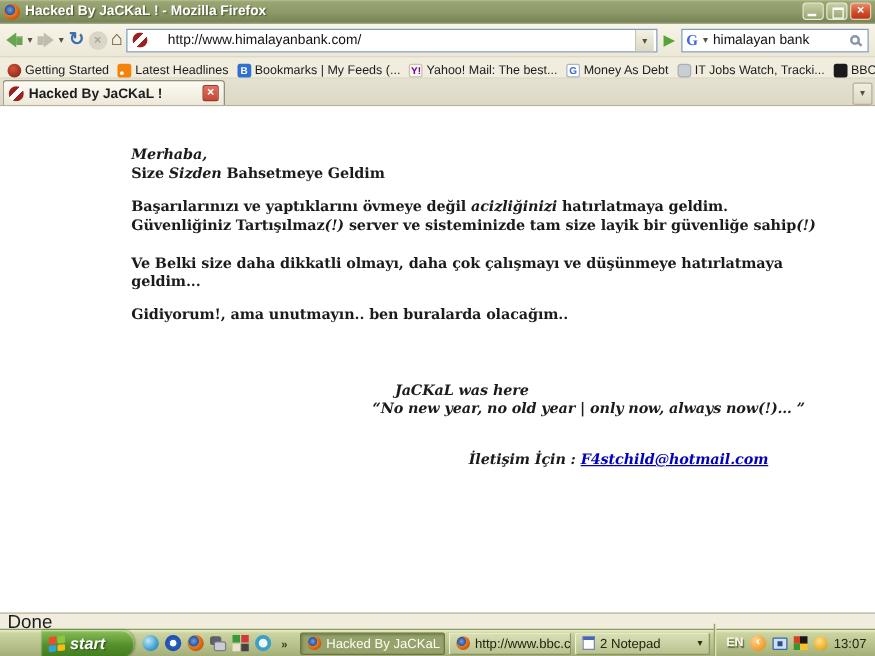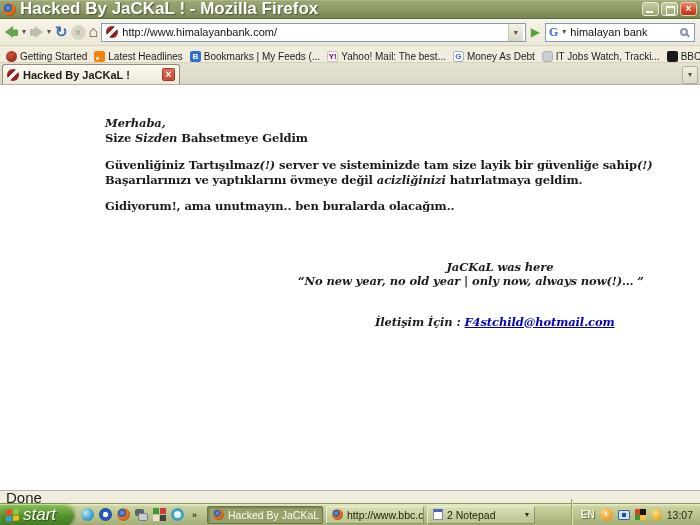--- a/index.html
+++ b/index.html
@@ -6,21 +6,21 @@
   html,body { width:700px; height:525px; overflow:hidden; background:#000; }
   body { font-family:"Liberation Sans", sans-serif; }
   .window { width:700px; height:525px; display:flex; flex-direction:column; background:#f0edde; }
 
   
   .titlebar { height:19px; flex:0 0 19px; display:flex; align-items:center; gap:4px; padding:0 3px;
     background:linear-gradient(#b7c18f 0%, #99a673 8%, #8d9a68 55%, #768352 100%);
     border-bottom:1px solid #5f6b40; }
   .ff-icon { width:13px; height:13px; border-radius:50%; flex:0 0 13px;
     background:radial-gradient(circle at 38% 38%, #6f9fe8 0%, #2b56a0 34%, #e87d1e 40%, #c44d06 78%, #8f3502 100%); }
-  .title-text { color:#fff; font-size:17px; font-weight:bold; text-shadow:1px 1px 1px #4c5733;
+  .title-text { color:#fff; font-size:11px; font-weight:bold; text-shadow:1px 1px 1px #4c5733;
     white-space:nowrap; overflow:hidden; flex:1; }
   .winbtns { display:flex; gap:2px; }
   .wbtn { width:17px; height:14px; border-radius:3px; border:1px solid #e7ecd6; position:relative;
     background:linear-gradient(#c6cfa2, #9aa574); }
   .wbtn.min::after { content:""; position:absolute; left:3px; bottom:2px; width:7px; height:2px; background:#fff; }
   .wbtn.max::after { content:""; position:absolute; left:4px; top:3px; width:7px; height:6px;
     border:1px solid #fff; border-top-width:2px; }
   .wbtn.close { background:linear-gradient(#e8896a, #cf4a28 60%, #b03a1c); border-color:#f2c4b0;
     color:#fff; font-size:10px; font-weight:bold; text-align:center; line-height:12px; }
 
@@ -37,21 +37,21 @@
   .arr .head-l { width:0; height:0; border:6px solid transparent; border-right:8px solid #69a453; border-left:0; }
   .arr .tail-l { width:5px; height:7px; background:#69a453; border-top:1px solid #9cc78b; }
   .arr .head-r { width:0; height:0; border:6px solid transparent; border-left:8px solid #c0bcae; border-right:0; }
   .arr .tail-r { width:5px; height:7px; background:#c0bcae; }
   .caret { font-size:8px; color:#55523f; line-height:10px; padding:0 1px; }
   .reload-glyph { font-size:15px; font-weight:bold; color:#3f6fae; line-height:16px; }
   .stop-circle { width:15px; height:15px; border-radius:50%; background:#d9d5c7; color:#aba795;
     font-size:10px; font-weight:bold; text-align:center; line-height:15px; }
   .home-glyph { font-size:16px; color:#6f4f33; line-height:16px; }
   .urlbar { flex:1; height:19px; background:#fff; border:1px solid #7f9db9; display:flex;
-    align-items:center; gap:4px; padding:0 2px 0 4px; }
+    align-items:center; gap:16px; padding:0 2px 0 4px; }
   .noentry { width:12px; height:12px; border-radius:50%; flex:0 0 12px;
     background:linear-gradient(135deg, #9c2020 38%, #fff 40%, #fff 60%, #9c2020 62%), #9c2020; }
   .url-text { flex:1; font-size:11px; color:#111; white-space:nowrap; overflow:hidden; }
   .url-caret { width:15px; height:17px; background:linear-gradient(#f4f1e4,#ddd8c4); border-left:1px solid #c9c4ae;
     text-align:center; font-size:8px; color:#55523f; line-height:17px; }
   .go-btn { font-size:12px; color:#57a339; padding:0 2px; }
   .searchbox { flex:0 0 150px; height:19px; background:#fff; border:1px solid #7f9db9; display:flex;
     align-items:center; gap:3px; padding:0 3px; }
   .g-logo { font-family:"Liberation Serif", serif; font-weight:bold; font-size:12px; color:#3a67d4; }
   .search-text { flex:1; font-size:11px; color:#111; white-space:nowrap; overflow:hidden; }
@@ -88,36 +88,36 @@
 
   
   .content { flex:1; background:#fff; overflow:hidden; padding:31px 16px 0 105px;
     font-family:"DejaVu Serif", serif; font-weight:bold; font-size:11.5px; color:#1b1b1b;
     line-height:14.5px; letter-spacing:-0.1px; }
   .it { font-style:italic; }
   .p2 { margin-top:13px; }
   .p3 { margin-top:16px; }
   .p4 { margin-top:12px; }
   .sig { margin:46px 0 0 193px; font-style:italic; }
-  .sig-line1 { padding-left:18px;text-align:center; }
+  .sig-line1 { padding-left:18px; }
   .contact { margin:26px 0 0 270px; font-style:italic; }
   .email-link { color:#0000bb; text-decoration:underline; }
 
   
   .statusbar { height:13px; flex:0 0 13px; background:#f0edde; border-top:1px solid #b9b5a2;
     font-size:15px; color:#1c1c1c; padding:0 6px; display:flex; align-items:center; }
 
   
   .taskbar { height:22px; flex:0 0 22px; display:flex; align-items:center;
     background:linear-gradient(#e9efc9 0%, #ccd4a2 12%, #b7c18c 60%, #a3ad77 100%);
     border-top:1px solid #8e9a64; }
   .start-btn { height:22px; flex:0 0 74px; display:flex; align-items:center; gap:4px; padding:0 12px 0 6px;
     background:linear-gradient(#8cc05c, #55902c 55%, #417b20); border-radius:0 10px 10px 0;
     box-shadow:inset 0 1px 1px #c2e89c, 1px 0 2px rgba(0,0,0,.35);
-    color:#fff; font-size:17px; font-weight:normal; font-style:italic; text-shadow:1px 1px 1px #2c5212; }
+    color:#fff; font-size:13px; font-weight:bold; font-style:italic; text-shadow:1px 1px 1px #2c5212;margin-left:33px; }
   .winflag { width:13px; height:12px; display:grid; grid-template:1fr 1fr / 1fr 1fr; gap:1px;
     transform:skewY(-6deg); }
   .winflag span { border-radius:1px; }
   .wf1 { background:#e8502c; } .wf2 { background:#8cc63f; } .wf3 { background:#30a4e0; } .wf4 { background:#fbbc12; }
   .quicklaunch { display:flex; align-items:center; gap:5px; padding:0 7px; }
   .ql { width:13px; height:13px; }
   .ql-globe { border-radius:50%; background:radial-gradient(circle at 35% 35%, #bfe8f0, #3f9fd0 60%, #1e6fa6); }
   .ql-orb { border-radius:50%; background:radial-gradient(circle, #fff 26%, #2a5fc4 32%, #163e8e 100%); }
   .ql-ff { border-radius:50%; background:radial-gradient(circle at 38% 38%, #6f9fe8 0%, #2b56a0 34%, #e87d1e 40%, #c44d06 80%); }
   .ql-chat { position:relative; }
@@ -238,23 +238,24 @@
     </span>
     <span class="tablist-btn">▾</span>
   </div>
 
   <div class="content">
     <div>
       <div><span class="it">Merhaba,</span></div>
       <div><span>Size </span><span class="it">Sizden</span><span> Bahsetmeye Geldim</span></div>
     </div>
     <div class="p2">
+      <div><span>Başarılarınızı ve yaptıklarını övmeye değil </span><span class="it">acizliğinizi</span><span> hatırlatmaya geldim.</span></div>
       <div><span>Güvenliğiniz Tartışılmaz</span><span class="it">(!)</span><span> server ve sisteminizde tam size layik bir güvenliğe sahip</span><span class="it">(!)</span></div>
-      <div><span>Başarılarınızı ve yaptıklarını övmeye değil </span><span class="it">acizliğinizi</span><span> hatırlatmaya geldim.</span></div>
     </div>
+    <div class="p3">Ve Belki size daha dikkatli olmayı, daha çok çalışmayı ve düşünmeye hatırlatmaya geldim...</div>
     <div class="p4">Gidiyorum!, ama unutmayın.. ben buralarda olacağım..</div>
     <div class="sig">
       <div class="sig-line1">JaCKaL was here</div>
       <div>“No new year, no old year | only now, always now(!)… ”</div>
     </div>
     <div class="contact">
       <span>İletişim İçin  : </span><span class="email-link">F4stchild@hotmail.com</span>
     </div>
   </div>
 

